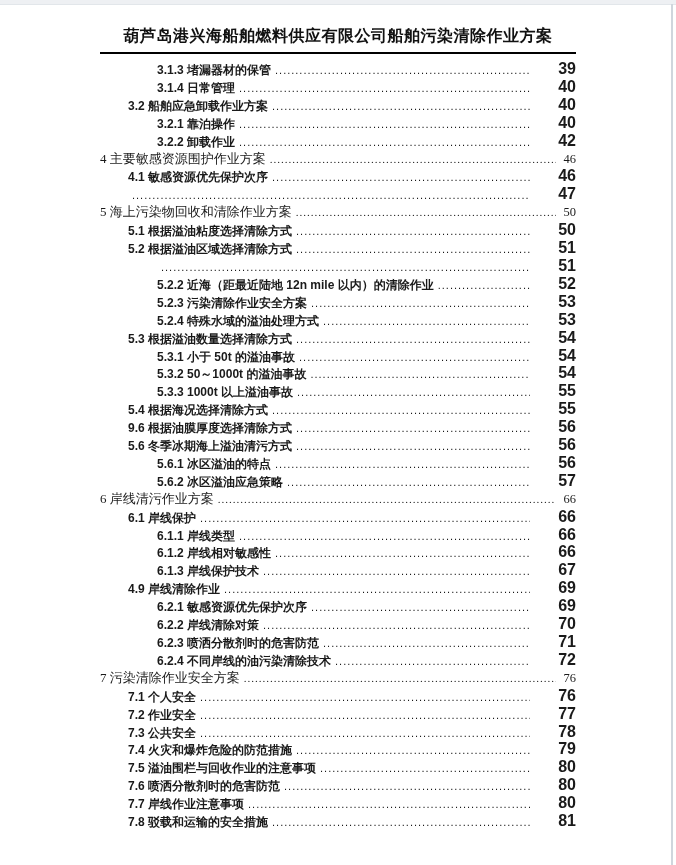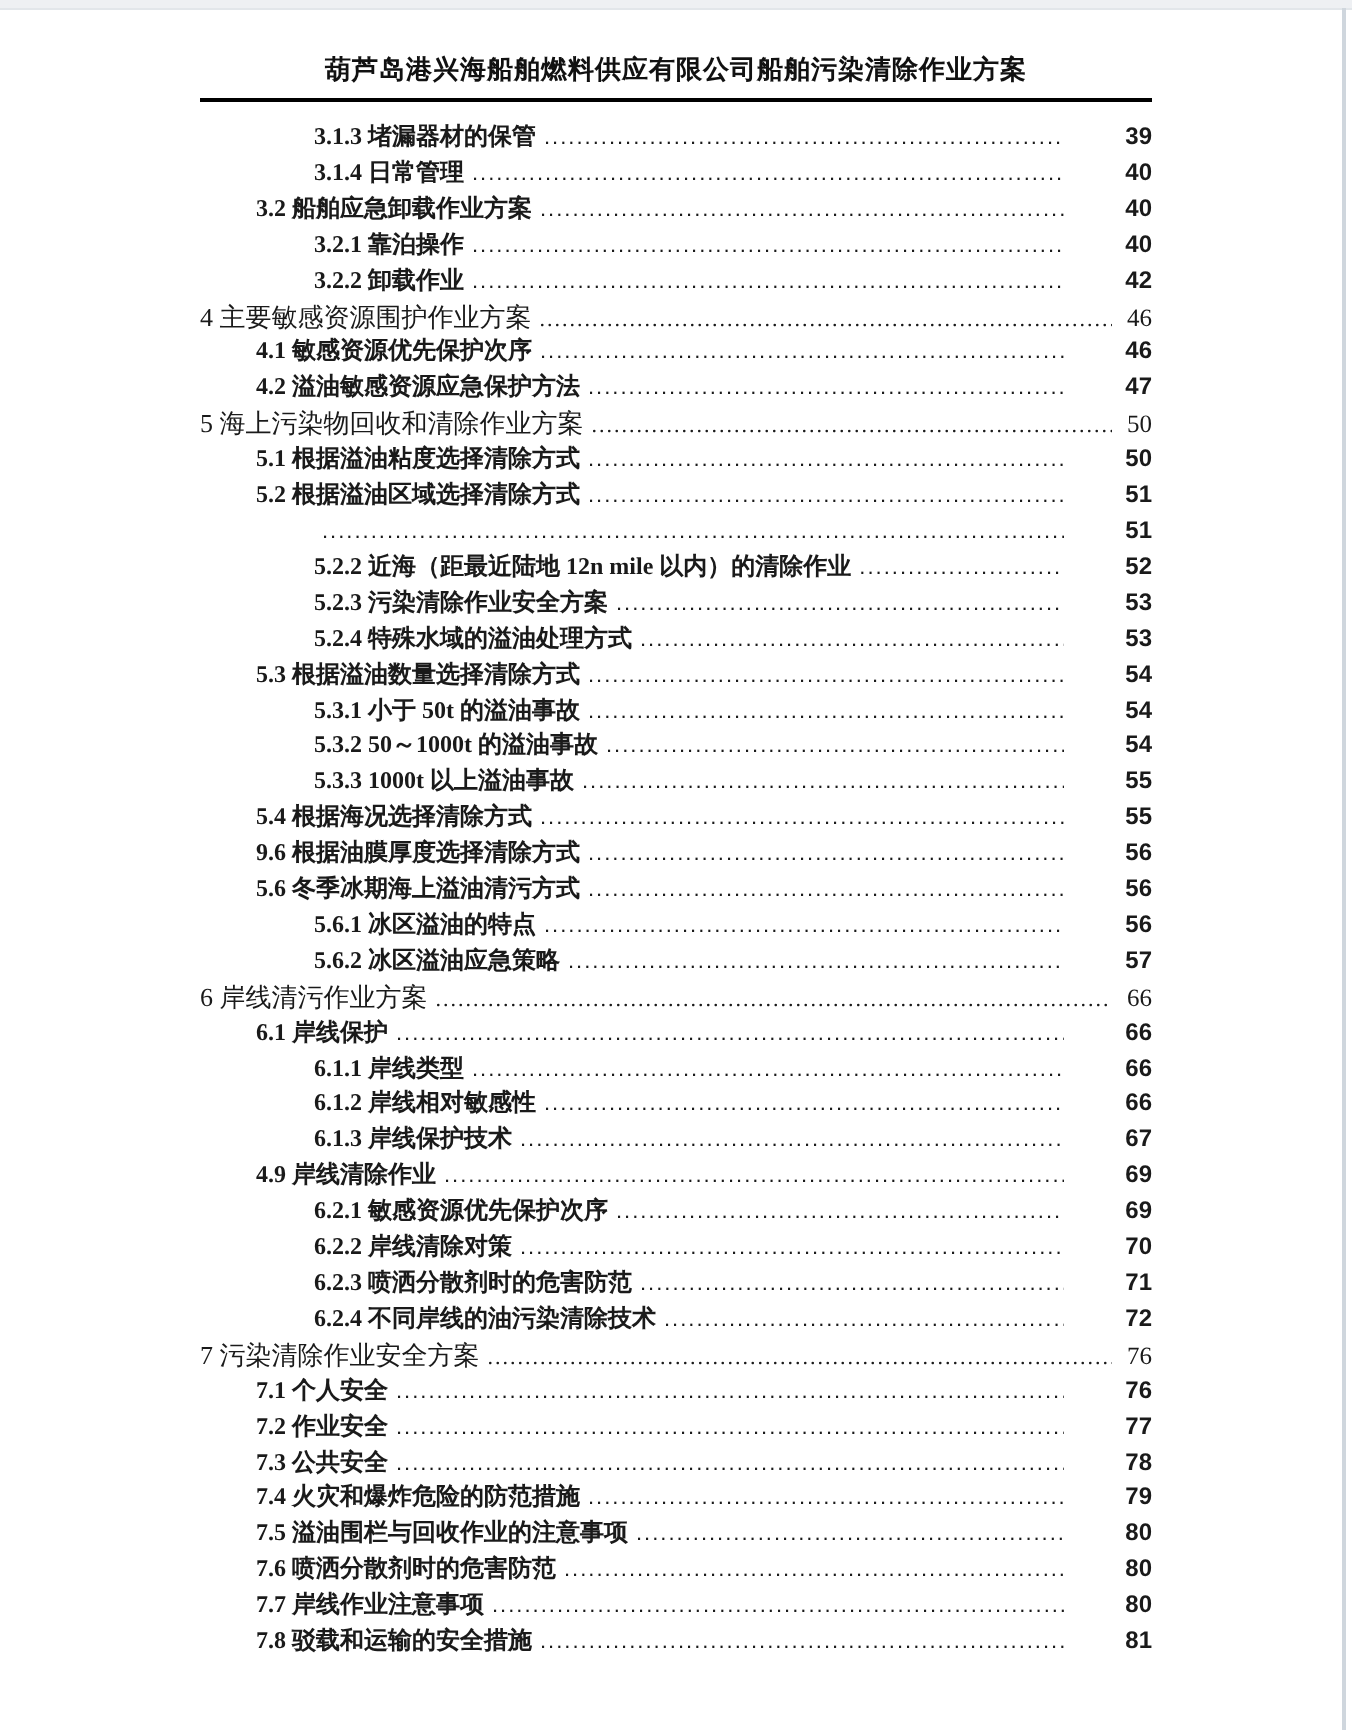--- a/index.html
+++ b/index.html
@@ -35,21 +35,21 @@
   .doc-header {
     position: absolute;
     left: 100px;
     top: 26px;
     width: 476px;
     text-align: center;
   }
   .doc-header-title {
     font-family: Liberation Mono, monospace;
     font-weight: 700;
-    font-size: 13px;
+    font-size: 16px;
     letter-spacing: 0.5px;
     color: #111;
     white-space: nowrap;
   }
   .doc-header-rule {
     margin-top: 5px;
     height: 2px;
     background: #000;
   }
   
@@ -59,21 +59,21 @@
     top: 60px;
     width: 476px;
   }
   .toc-row {
     display: flex;
     align-items: baseline;
     height: 17.92px;
     line-height: 17.92px;
     white-space: nowrap;
   }
-  .toc-label { flex: 0 0 auto; font-family: Liberation Serif, serif; }
+  .toc-label { flex: 0 0 auto; }
   .toc-dots {
     flex: 1 1 auto;
     overflow: hidden;
     font-weight: 400;
     font-size: 11px;
     letter-spacing: 1px;
     color: #1a1a1a;
     margin: 0 1px 0 4px;
   }
   .toc-dots::after {
@@ -99,21 +99,21 @@
     font-weight: 700;
     font-size: 12px;
     padding-left: 28px;
   }
   .lvl3 {
     font-family: "Liberation Sans", "DejaVu Sans", sans-serif;
     font-weight: 700;
     font-size: 12px;
     padding-left: 57px;
   }
-  .lvl2 .toc-page, .lvl3 .toc-page { font-size: 12px; font-weight: 700; margin-left: 24px; }
+  .lvl2 .toc-page, .lvl3 .toc-page { font-size: 16px; font-weight: 700; margin-left: 24px; }
 </style>
 </head>
 <body>
 
 <div class="page">
   <div class="top-edge"></div>
   <div class="right-edge"></div>
 
   <div class="doc-header">
     <div class="doc-header-title">葫芦岛港兴海船舶燃料供应有限公司船舶污染清除作业方案</div>
@@ -150,21 +150,20 @@
     <span class="toc-label">4 主要敏感资源围护作业方案</span>
     <span class="toc-dots"></span>
     <span class="toc-page">46</span>
   </div>
       <div class="toc-row lvl2">
     <span class="toc-label">4.1 敏感资源优先保护次序</span>
     <span class="toc-dots"></span>
     <span class="toc-page">46</span>
   </div>
       <div class="toc-row lvl2">
-    <span class="toc-label">4.2 溢油敏感资源应急保护方法</span>
     <span class="toc-dots"></span>
     <span class="toc-page">47</span>
   </div>
       <div class="toc-row lvl1">
     <span class="toc-label">5 海上污染物回收和清除作业方案</span>
     <span class="toc-dots"></span>
     <span class="toc-page">50</span>
   </div>
       <div class="toc-row lvl2">
     <span class="toc-label">5.1 根据溢油粘度选择清除方式</span>

